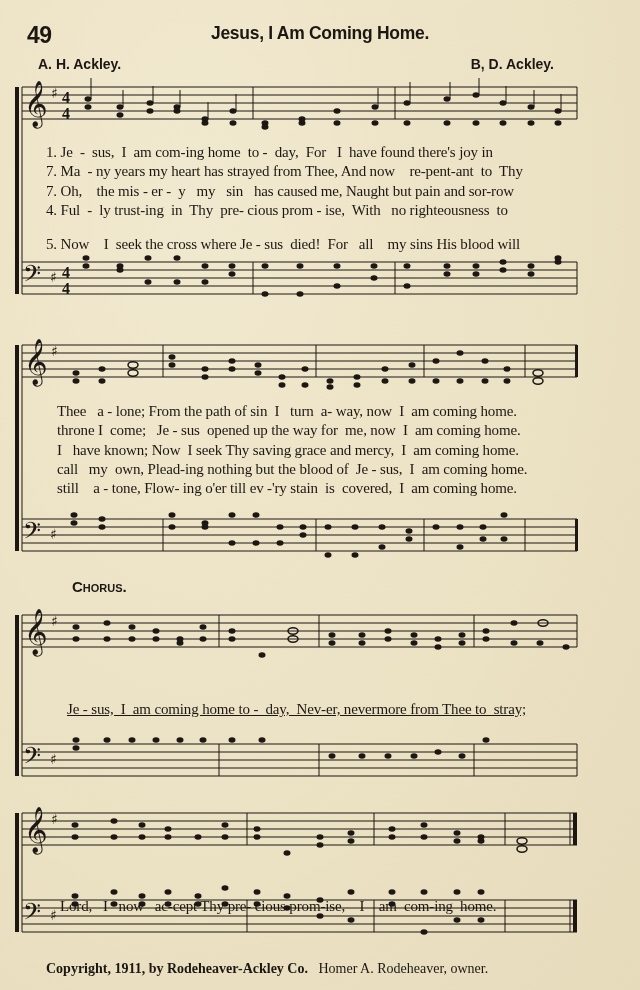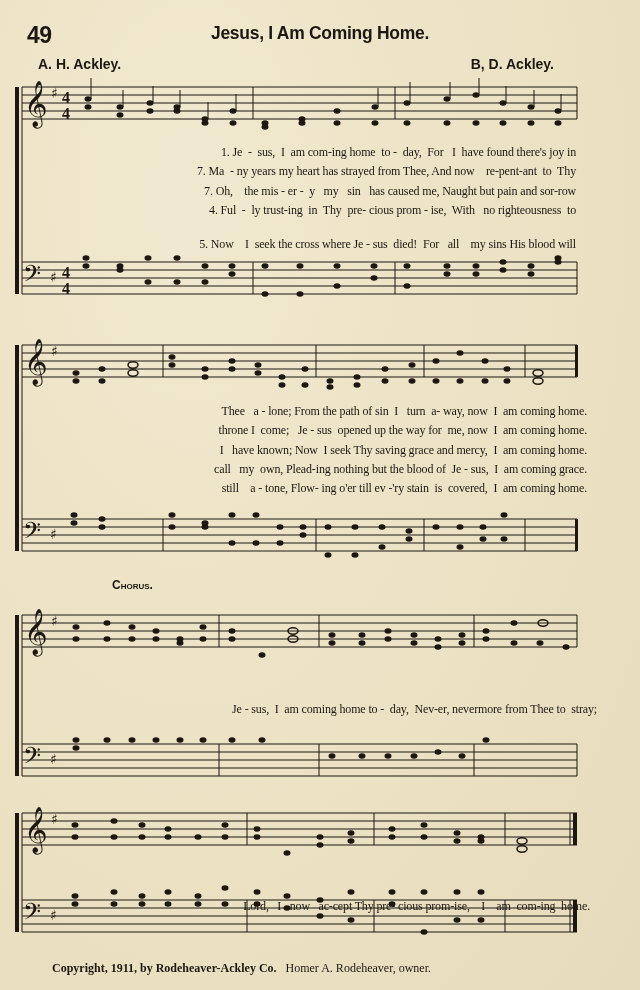--- a/index.html
+++ b/index.html
@@ -8,24 +8,24 @@
     background:#ede4c8;
     background-image: radial-gradient(ellipse at 30% 20%, #f1e9cf 0%, #ebe1c3 60%, #e6dbbb 100%);
     font-family:"Liberation Serif", serif; color:#1c1712;
   }
   .abs { position:absolute; }
   .hymn-num { left:27px; top:22px; font-family:"Liberation Sans", sans-serif; font-weight:bold; font-size:23px; letter-spacing:-0.5px; }
   .title { left:0; width:640px; top:22px; text-align:center; font-family:"Liberation Sans", sans-serif; font-weight:bold; font-size:19px; letter-spacing:-0.3px; transform:scaleX(0.92); }
   .credit { top:56px; font-family:"Liberation Sans", sans-serif; font-weight:bold; font-size:14px; }
   .credit.left { left:38px; }
   .credit.right { right:86px;margin-left:18px; }
-  .lyric-line { position:absolute; left:46px; width:530px; font-size:12px; white-space:pre; line-height:19.3px; letter-spacing:-0.15px;text-align:right; }
+  .lyric-line { position:absolute; left:46px; width:530px; font-size:15px; white-space:pre; line-height:19.3px; letter-spacing:-0.15px; }
   .lyric-block { position:absolute; }
-  .chorus-label { left:72px; top:578px; font-family:"Liberation Sans", sans-serif; font-weight:bold; font-size:12px; font-variant:small-caps;margin-left:40px; }
-  .copyright { left:52px; top:961px; font-size:12px; font-weight:bold; }
+  .chorus-label { left:72px; top:578px; font-family:"Liberation Sans", sans-serif; font-weight:bold; font-size:15px; font-variant:small-caps; }
+  .copyright { left:46px; top:961px; font-size:14px; font-weight:bold; }
   svg.staves { position:absolute; left:0; top:0; }
   .footer-rest { font-weight:normal; }
 </style>
 </head>
 <body>
 
 <div class="abs hymn-num">49</div>
 <div class="abs title">Jesus, I Am Coming Home.</div>
 <div class="abs credit left">A. H. Ackley.</div>
 <div class="abs credit right">B, D. Ackley.</div>
@@ -442,25 +442,25 @@
   <div class="lyric-line" style="top:19.3px">7. Ma  - ny years my heart has strayed from Thee, And now    re-pent-ant  to  Thy</div>
   <div class="lyric-line" style="top:38.6px">7. Oh,    the mis - er -  y   my   sin   has caused me, Naught but pain and sor-row</div>
   <div class="lyric-line" style="top:57.9px">4. Ful  -  ly trust-ing  in  Thy  pre- cious prom - ise,  With   no righteousness  to</div>
   <div class="lyric-line" style="top:92px">5. Now    I  seek the cross where Je - sus  died!  For   all    my sins His blood will</div>
 </div>
 
 <div class="lyric-block" style="left:11px;top:402px;">
   <div class="lyric-line" style="top:0">Thee   a - lone; From the path of sin  I   turn  a- way, now  I  am coming home.</div>
   <div class="lyric-line" style="top:19.3px">throne I  come;   Je - sus  opened up the way for  me, now  I  am coming home.</div>
   <div class="lyric-line" style="top:38.6px">I   have known; Now  I seek Thy saving grace and mercy,  I  am coming home.</div>
-  <div class="lyric-line" style="top:57.9px">call   my  own, Plead-ing nothing but the blood of  Je - sus,  I  am coming grace.</div>
+  <div class="lyric-line" style="top:57.9px">call   my  own, Plead-ing nothing but the blood of  Je - sus,  I  am coming home.</div>
   <div class="lyric-line" style="top:77.2px">still    a - tone, Flow- ing o'er till ev -'ry stain  is  covered,  I  am coming home.</div>
 </div>
 
 <div class="abs chorus-label">Chorus.</div>
 
-<div class="lyric-line" style="left:67px;top:700px;">Je - sus,  I  am coming home to -  day,  Nev-er, nevermore from Thee to  stray;</div>
+<div class="lyric-line" style="left:67px;top:700px;text-decoration:underline;">Je - sus,  I  am coming home to -  day,  Nev-er, nevermore from Thee to  stray;</div>
 <div class="lyric-line" style="left:60px;top:860px;margin-top:37px;">Lord,   I   now   ac-cept Thy pre- cious prom-ise,    I    am  com-ing  home.</div>
 
 <div class="abs copyright">
   <span>Copyright, 1911, by Rodeheaver-Ackley Co.</span>&nbsp;&nbsp;
   <span class="footer-rest">Homer A. Rodeheaver, owner.</span>
 </div>
 
 </body></html>

